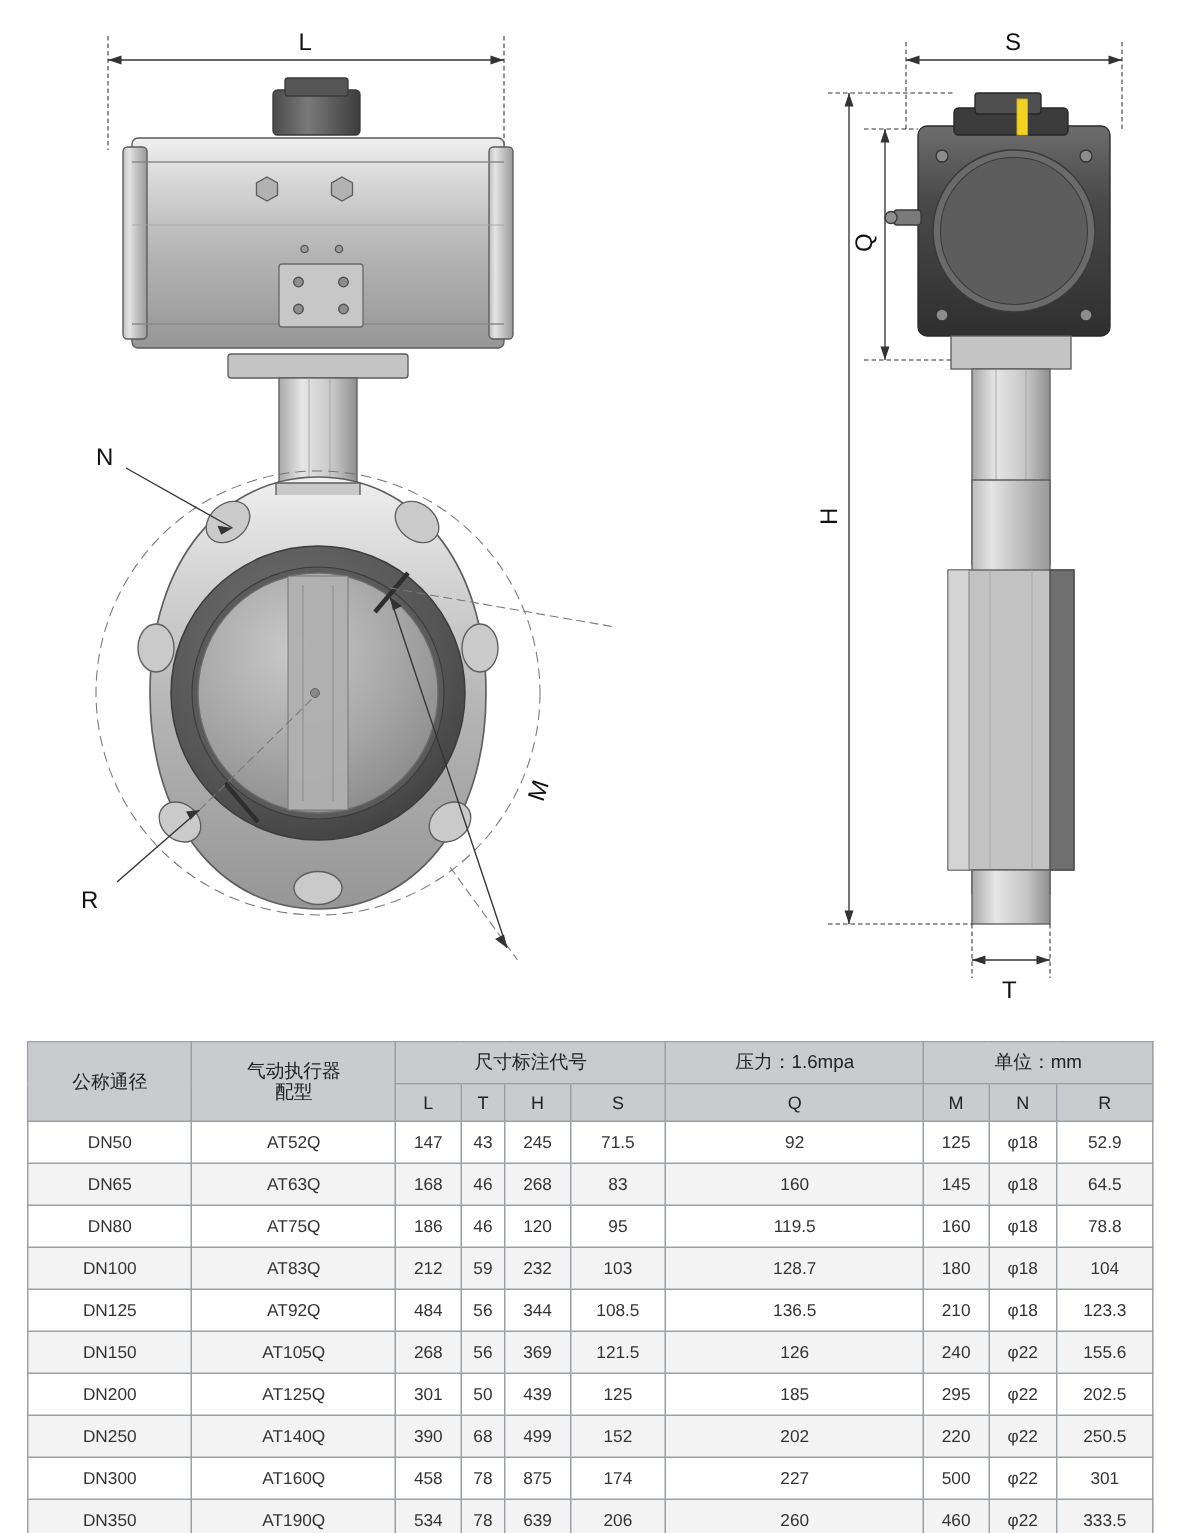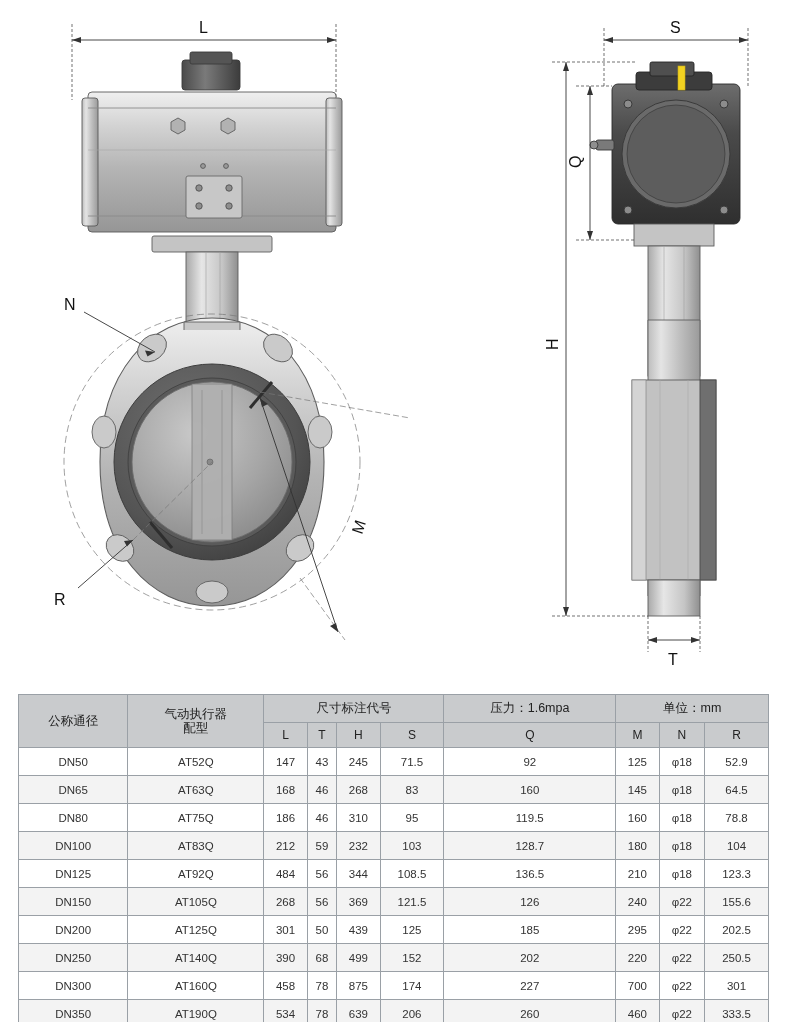--- a/index.html
+++ b/index.html
@@ -331,21 +331,21 @@
             <td>160</td>
             <td>145</td>
             <td>φ18</td>
             <td>64.5</td>
           </tr>
           <tr>
             <td>DN80</td>
             <td>AT75Q</td>
             <td>186</td>
             <td>46</td>
-            <td>310</td>
+            <td>120</td>
             <td>95</td>
             <td>119.5</td>
             <td>160</td>
             <td>φ18</td>
             <td>78.8</td>
           </tr>
           <tr>
             <td>DN100</td>
             <td>AT83Q</td>
             <td>212</td>
@@ -406,21 +406,21 @@
             <td>250.5</td>
           </tr>
           <tr>
             <td>DN300</td>
             <td>AT160Q</td>
             <td>458</td>
             <td>78</td>
             <td>875</td>
             <td>174</td>
             <td>227</td>
-            <td>700</td>
+            <td>500</td>
             <td>φ22</td>
             <td>301</td>
           </tr>
           <tr>
             <td>DN350</td>
             <td>AT190Q</td>
             <td>534</td>
             <td>78</td>
             <td>639</td>
             <td>206</td>

